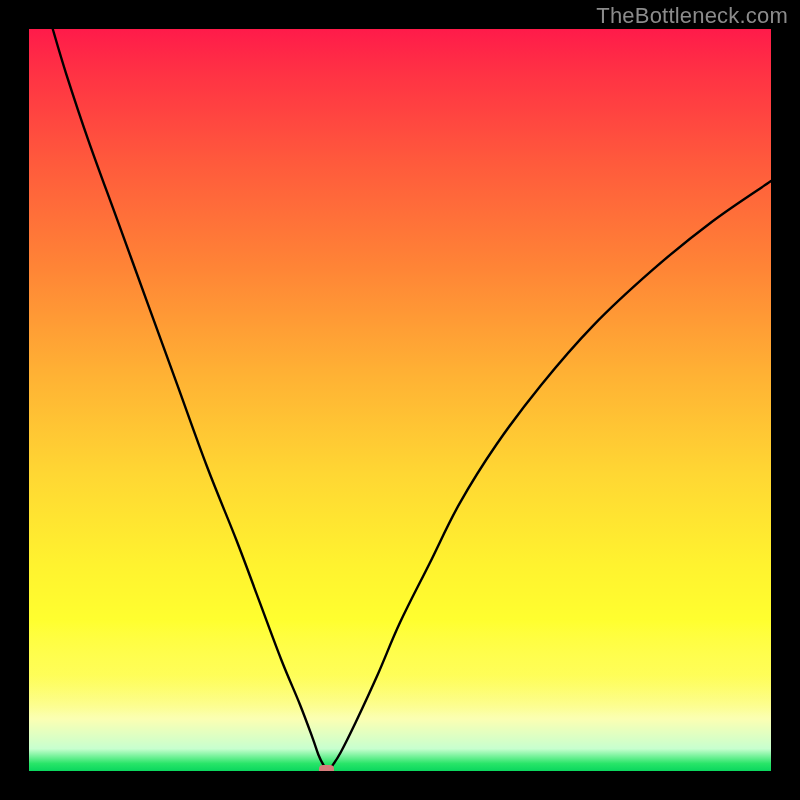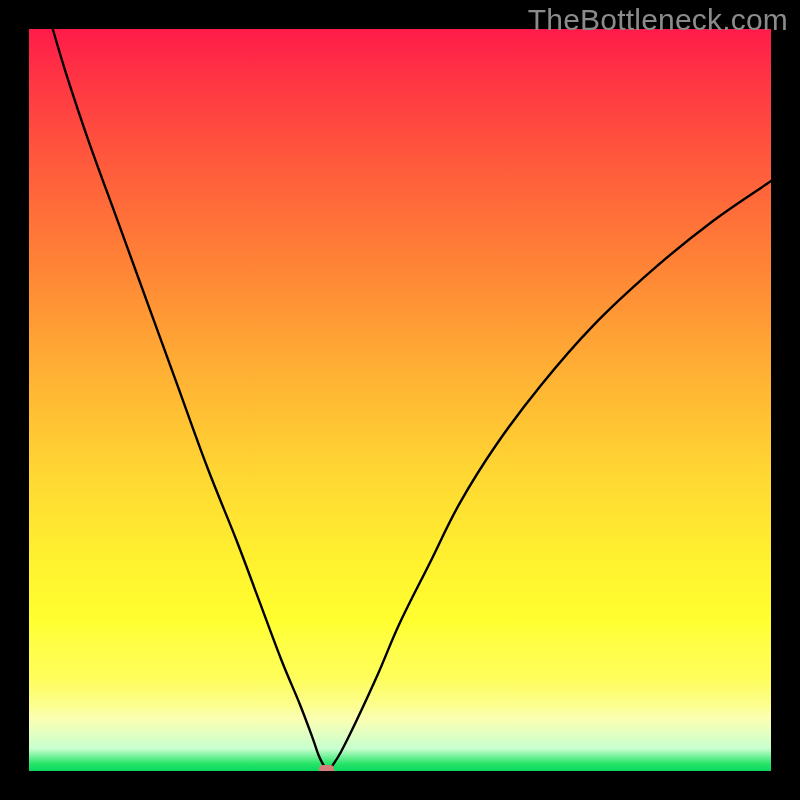--- a/index.html
+++ b/index.html
@@ -74,21 +74,21 @@
     width: 15px;
     height: 9px;
     border-radius: 4px;
     background: #d77d7c;
   }
   .watermark {
     position: absolute;
     top: 3px;
     right: 12px;
     color: #8b8b8b;
-    font-size: 30px;
+    font-size: 22px;
     letter-spacing: 0.2px;
     font-weight: 500;
     user-select: none;
   }
 </style>
 </head>
 <body>
 
 <div class="frame">
   <div class="plot-area">

